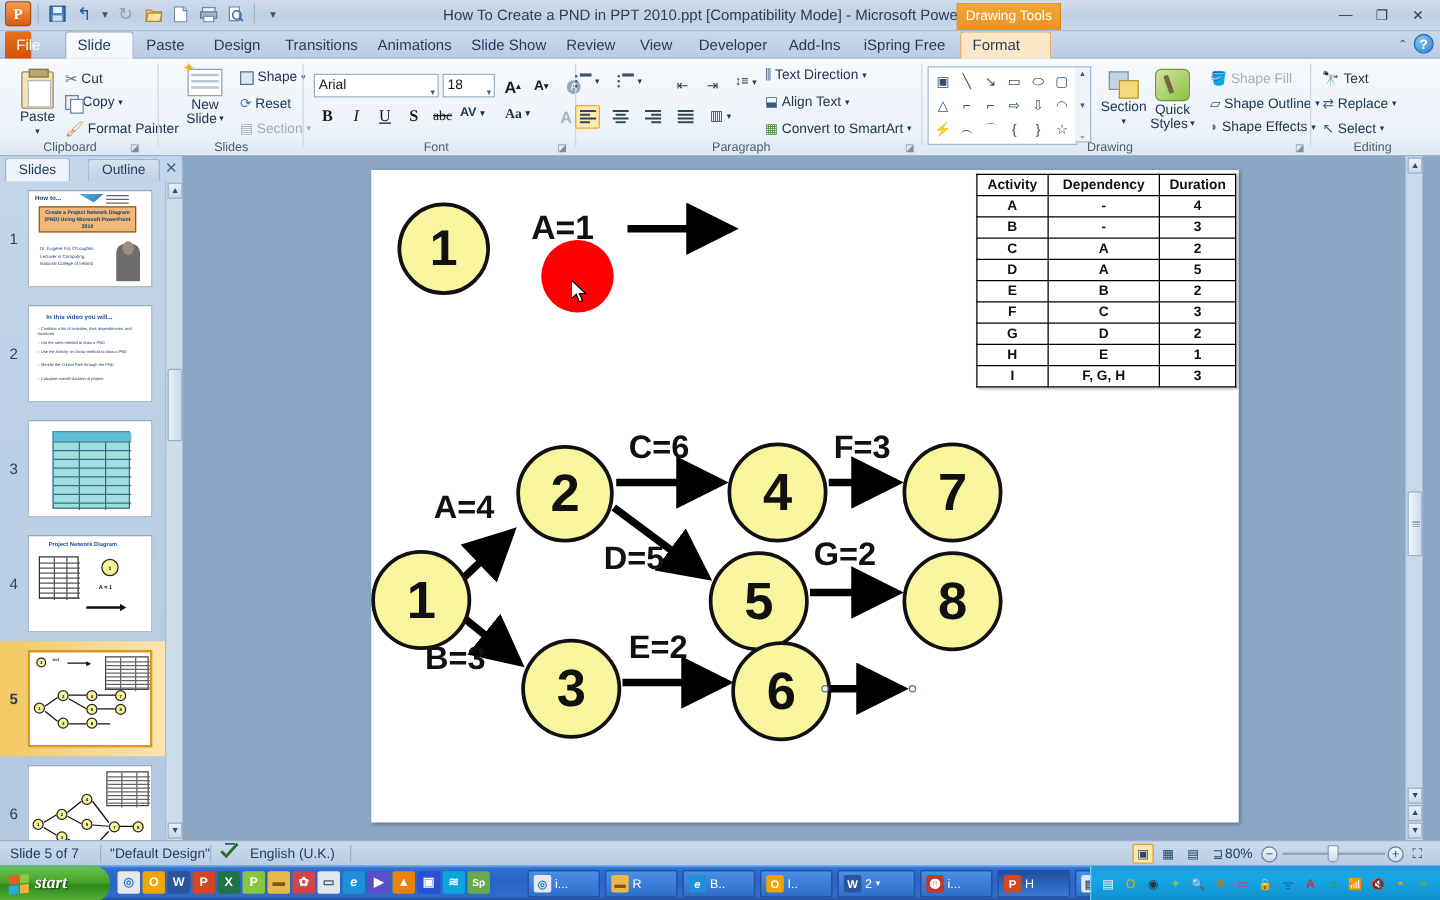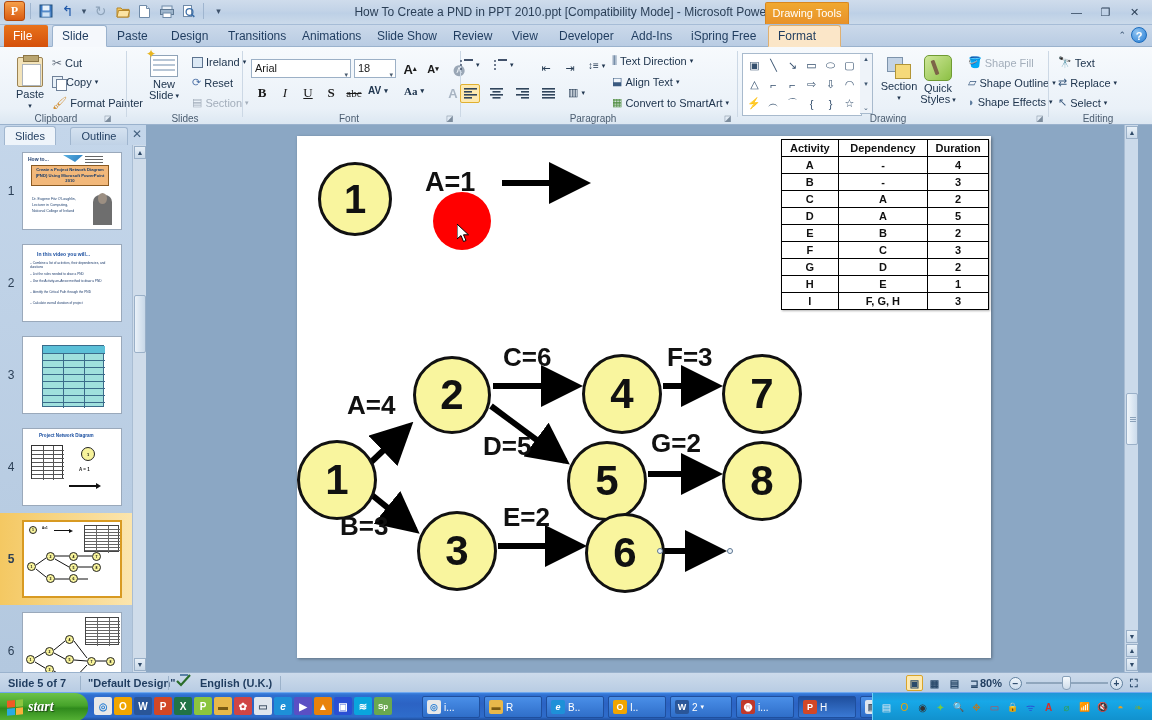--- a/index.html
+++ b/index.html
@@ -234,21 +234,21 @@
     padding:2px 0; font-family:"Liberation Sans",sans-serif; color:#111;
   }
   .dtable th { font-size:11px; }
   .handle { position:absolute; width:6px; height:6px; border-radius:50%; background:#eef4fa; border:1px solid #5a7490; }
   .cursorarrow { position:absolute; width:0; height:0; }
 
   
   .statusbar {
     position:absolute; left:0; top:672px; width:1152px; height:20px;
     background:linear-gradient(to bottom,#cddbeb,#b8cce3);
-    border-top:1px solid #9ab2cd; font-size:11px; color:#1f3c5f;font-weight:bold;
+    border-top:1px solid #9ab2cd; font-size:11px; color:#1f3c5f;
   }
   .sb-item { position:absolute; top:0; height:20px; line-height:20px; }
   .sb-sep { position:absolute; top:3px; width:1px; height:14px; background:#9cb2ca; }
   .viewbtn { position:absolute; top:2px; width:17px; height:16px; display:flex; align-items:center; justify-content:center; font-size:10px; color:#2b4a6b; }
   .viewbtn.sel { background:#fde9b0; border:1px solid #d9a42a; border-radius:2px; }
   .zoomslider { position:absolute; top:9px; height:2px; background:#8fa6bd; }
   .zoomthumb { position:absolute; top:3px; width:9px; height:14px; background:linear-gradient(to bottom,#f6fafd,#cfdcea); border:1px solid #88a0b8; border-radius:2px 2px 4px 4px; }
   .zcirc { position:absolute; top:4px; width:13px; height:13px; border-radius:50%; border:1px solid #62819f; color:#2b4a6b; font-size:10px; text-align:center; line-height:11px; background:linear-gradient(to bottom,#eef5fb,#ccdcec); }
 
   
@@ -339,21 +339,21 @@
     <div class="wincontrols">
       <div class="wbtn">—</div>
       <div class="wbtn">❐</div>
       <div class="wbtn">✕</div>
     </div>
   </div>
 
   <div class="ctxtab">Drawing Tools</div>
 
   <div class="tabstrip">
-    <div class="tab file" style="left:4px;width:44px">File</div>
+    <div class="tab file" style="left:4px;width:21px">File</div>
     <div class="tab active" style="left:52px;width:55px">Slide</div>
     <div class="tab" style="left:108px;width:52px">Paste</div>
     <div class="tab" style="left:162px;width:55px">Design</div>
     <div class="tab" style="left:219px;width:72px">Transitions</div>
     <div class="tab" style="left:293px;width:73px">Animations</div>
     <div class="tab" style="left:368px;width:74px">Slide Show</div>
     <div class="tab" style="left:444px;width:57px">Review</div>
     <div class="tab" style="left:503px;width:45px">View</div>
     <div class="tab" style="left:550px;width:70px">Developer</div>
     <div class="tab" style="left:622px;width:58px">Add-Ins</div>
@@ -396,21 +396,21 @@
       <div class="bigbtn" style="left:8px;top:8px;width:52px">
         <span class="bicon newslide-ic"></span>
         <span>New</span>
         <span style="display:flex;gap:2px;align-items:center">
           <span>Slide</span>
           <span style="font-size:7px">▾</span>
         </span>
       </div>
       <div class="smrow" style="left:62px;top:9px">
         <span class="ico ic-layout"></span>
-        <span>Ireland</span>
+        <span>Shape</span>
         <span style="font-size:7px">▾</span>
       </div>
       <div class="smrow" style="left:62px;top:29px">
         <span class="ico ic-reset">⟳</span>
         <span>Reset</span>
       </div>
       <div class="smrow dim" style="left:62px;top:49px">
         <span class="ico">▤</span>
         <span>Section</span>
         <span style="font-size:7px">▾</span>

